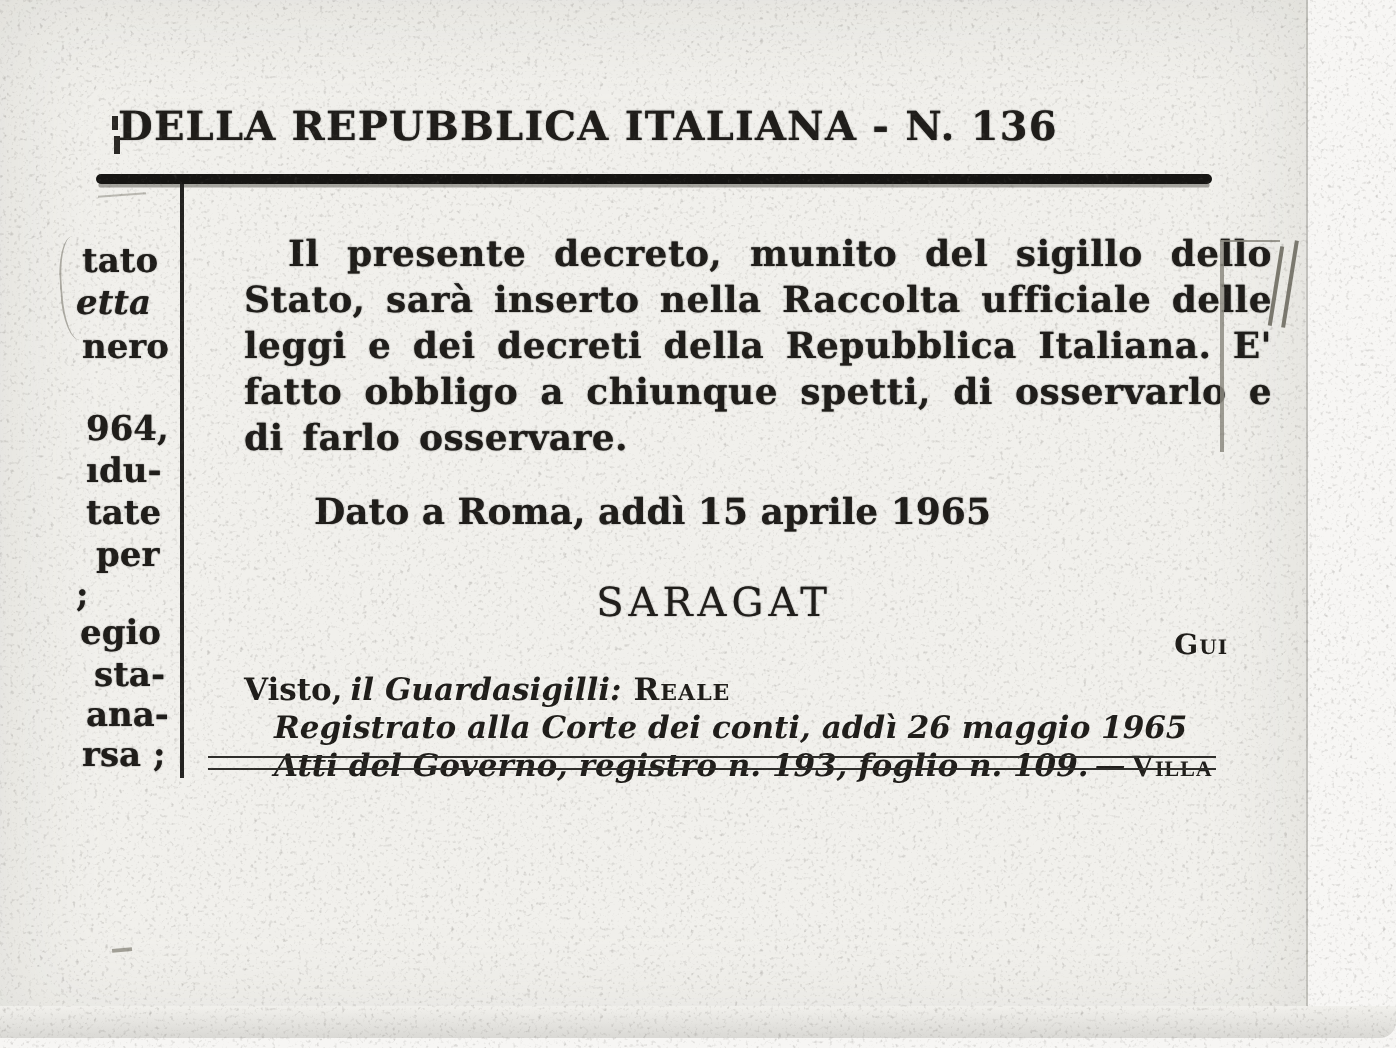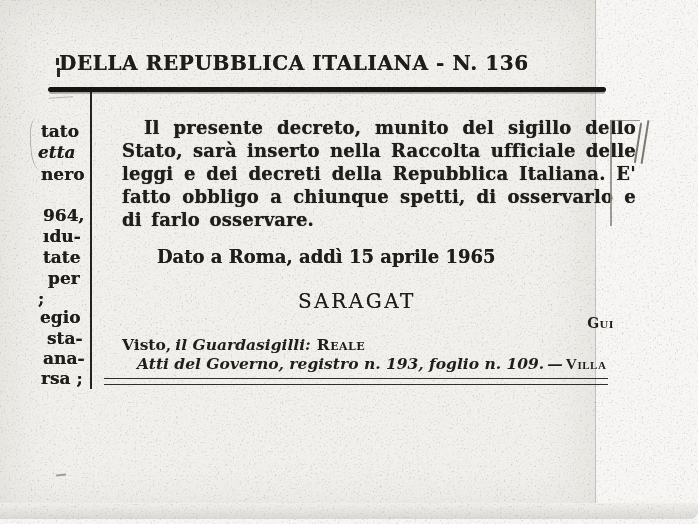--- a/index.html
+++ b/index.html
@@ -2,21 +2,21 @@
 <html><head>
 <meta charset="utf-8">
 <style>
   html, body { margin:0; padding:0; }
   body {
     width:698px; height:524px; overflow:hidden; position:relative;
     background:#f7f6f4;
     font-family:"DejaVu Serif", serif;
   }
   .photo {
-    position:absolute; left:0; top:0; width:596px; height:519px;
+    position:absolute; left:0; top:0; width:654px; height:519px;
     background:#f1f0ec;
     border-bottom-right-radius:8px;
     box-shadow: inset 0 0 55px rgba(150,148,140,0.22), inset -1px -1px 0 #c9c8c3;
     color:#1f1d1a;
   }
   .bottom-shade {
     position:absolute; left:0; bottom:0; width:698px; height:16px;
     background:linear-gradient(#f1f0ec, #dad9d5);
     border-bottom-right-radius:8px;
   }
@@ -121,20 +121,21 @@
     <span class="frag" style="left:43px; top:348px;">ana-</span>
     <span class="frag" style="left:41px; top:368px;">rsa ;</span>
   </div>
 
   <div class="main">
     <p class="decree-body">Il presente decreto, munito del sigillo dello Stato, sarà inserto nella Raccolta ufficiale delle leggi e dei decreti della Repubblica Italiana. E' fatto obbligo a chiunque spetti, di osservarlo e di farlo osservare.</p>
     <p class="dateline">Dato a Roma, addì 15 aprile 1965</p>
     <p class="president">SARAGAT</p>
     <p class="minister"><span class="sc">Gui</span></p>
     <p class="visto-line"><span>Visto,</span><span class="it">il Guardasigilli:</span><span class="sc">Reale</span></p>
+    <p class="reg-line">Registrato alla Corte dei conti, addì 26 maggio 1965</p>
     <p class="reg-line"><span>Atti del Governo, registro n. 193, foglio n. 109.</span><span class="dash">—</span><span class="sc">Villa</span></p>
   </div>
 
   <div class="rule-double"></div>
 
   <div class="pencil bracket-v"></div>
   <div class="pencil bracket-h"></div>
   <div class="pencil tick1"></div>
   <div class="pencil tick2"></div>
   <div class="paren-curve"></div>

